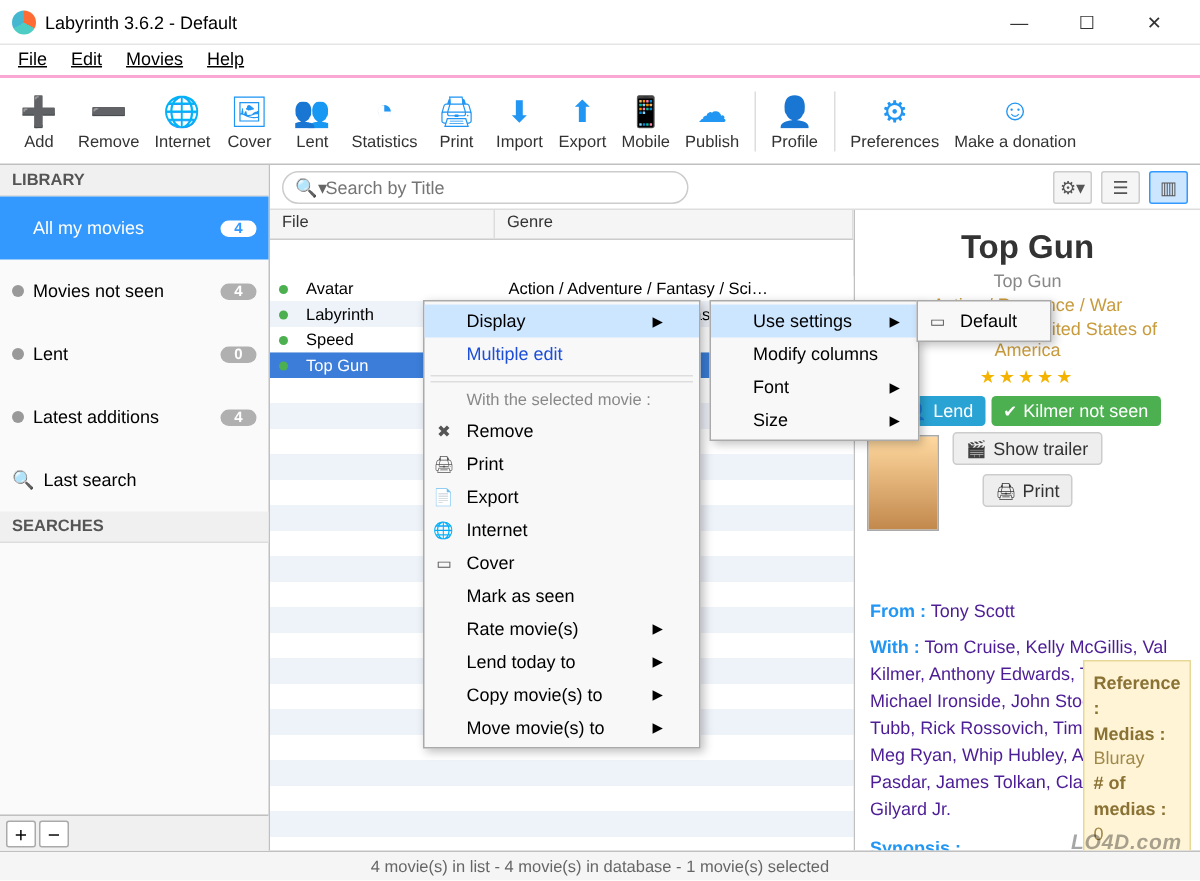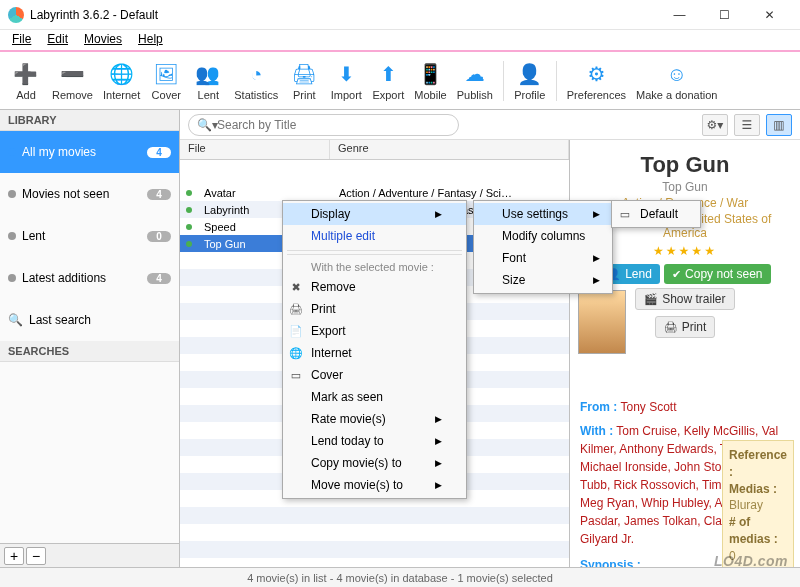--- a/index.html
+++ b/index.html
@@ -78,21 +78,21 @@
 .details .stars { text-align: center; color: #f5b301; letter-spacing: 2px; margin-bottom: 6px; }
 .details .d-btns { display: flex; gap: 4px; justify-content: center; flex-wrap: wrap; margin-bottom: 6px; }
 .details .d-btn { padding: 3px 8px; border-radius: 3px; font-size: 11px; color: #fff; display: flex; align-items: center; gap: 4px; justify-content: center; }
 .details .d-btn.lend { background: #29a3d4; }
 .details .d-btn.seen { background: #4caf50; }
 .details .d-btn.trailer { background: #eee; color: #333; border: 1px solid #ccc; }
 .details .d-btn.print { background: #eee; color: #333; border: 1px solid #ccc; }
 .details .poster { width: 48px; height: 64px; background: linear-gradient(#ffd9a0 0%, #c2884c 100%); border: 1px solid #aaa; position: absolute; left: 8px; top: 150px; }
 .details .info-block { margin-top: 60px; font-size: 11px; line-height: 1.5; }
 .details .info-block .lbl { color: #2196f3; font-weight: bold; }
-.details .info-block a { color: #b91c1c; text-decoration: none; }
+.details .info-block a { color: #4c1d95; text-decoration: none; }
 .details .synopsis-lbl { color: #2196f3; font-weight: bold; margin-top: 8px; display: block; }
 .details .ref-box { position: absolute; right: 6px; top: 300px; width: 72px; background: #fff4d6; border: 1px solid #e8d898; padding: 6px; font-size: 10px; color: #a0894a; line-height: 1.4; }
 .details .ref-box b { color: #8a7234; display: block; }
 
 
 .statusbar { height: 20px; border-top: 1px solid #c0c0c0; background: #f5f5f5; display: flex; align-items: center; justify-content: center; font-size: 11px; color: #666; }
 
 
 .ctx { position: absolute; background: #f8f8f8; border: 1px solid #aaa; box-shadow: 2px 2px 6px rgba(0,0,0,.25); z-index: 100; padding: 2px 0; }
 .ctx .ctx-item { padding: 4px 24px 4px 28px; min-width: 150px; position: relative; cursor: default; display: flex; align-items: center; }
@@ -268,21 +268,21 @@
       </div>
 
       <div class="details">
         <div class="d-title">Top Gun</div>
         <div class="d-sub">Top Gun</div>
         <div class="d-genre">Action / Romance / War</div>
         <div class="d-meta">1986 - 110 mn - United States of America</div>
         <div class="stars">★★★★★</div>
         <div class="d-btns">
           <div class="d-btn lend">👤 <span>Lend</span></div>
-          <div class="d-btn seen">✔ <span>Copy not seen</span></div>
+          <div class="d-btn seen">✔ <span>Kilmer not seen</span></div>
           <div class="d-btn trailer">🎬 <span>Show trailer</span></div>
         </div>
         <div class="d-btns">
           <div class="d-btn print">🖨 <span>Print</span></div>
         </div>
         <div class="poster"></div>
         <div class="info-block">
           <div><span class="lbl">From :</span> <a>Tony Scott</a></div>
           <div style="margin-top:6px"><span class="lbl">With :</span> <a>Tom Cruise, Kelly McGillis, Val Kilmer, Anthony Edwards, Tom Skerritt, Michael Ironside, John Stockwell, Barry Tubb, Rick Rossovich, Tim Robbins, Meg Ryan, Whip Hubley, Adrian Pasdar, James Tolkan, Clarence Gilyard Jr.</a></div>
           <span class="synopsis-lbl">Synopsis :</span>

